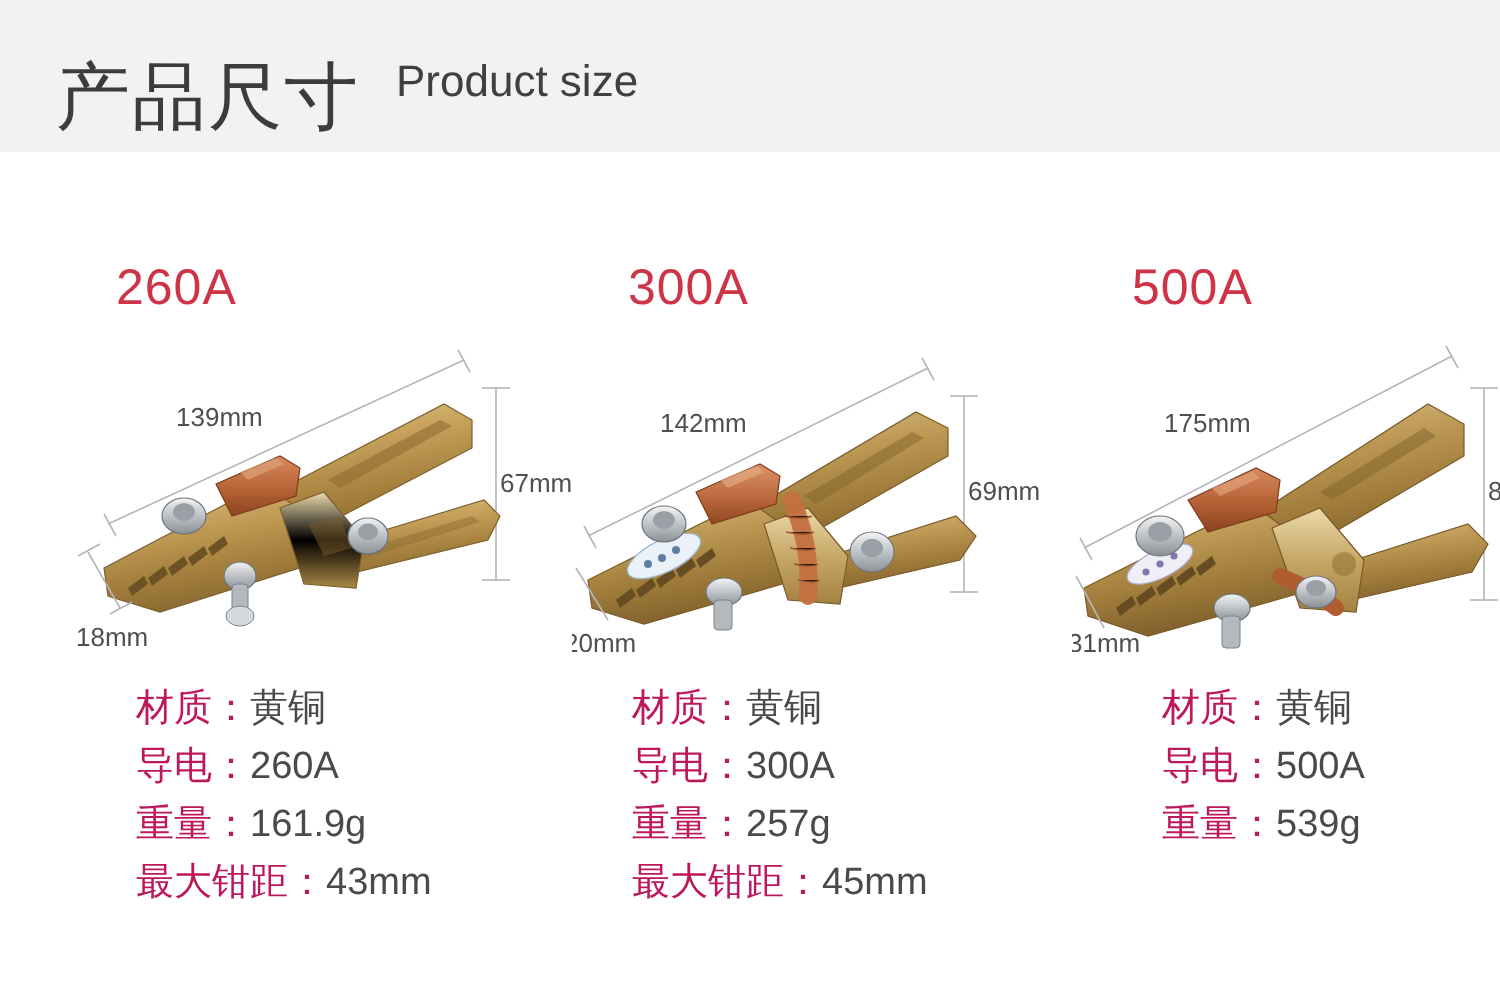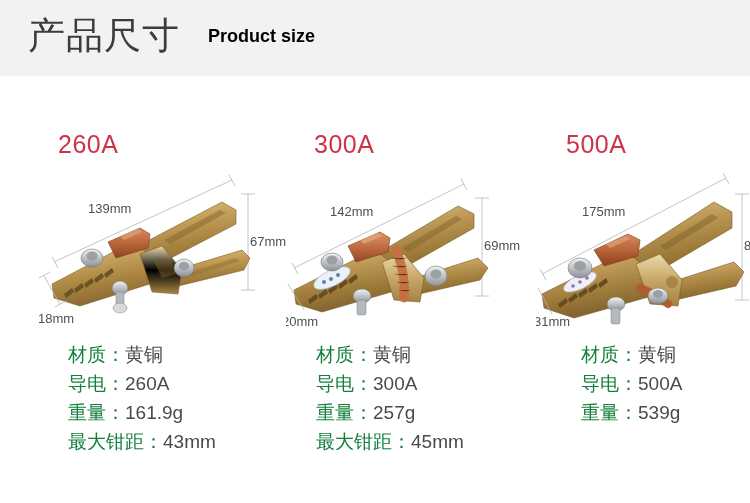--- a/index.html
+++ b/index.html
@@ -20,38 +20,38 @@
   .header-band {
     position: absolute;
     left: 0; top: 0;
     width: 750px;
     height: 76px;
     background: #f2f2f2;
   }
   .header-inner {
     position: absolute;
     left: 28px;
-    top: 17px;
+    top: 30px;
     display: flex;
-    align-items: center;
-    gap: 28px;
+    align-items: flex-start;
+    gap: 18px;
   }
   .header-cn {
     font-size: 37px;
     line-height: 1;
     color: #3c3c3c;
     letter-spacing: 1px;
     font-weight: 400;
   }
   .header-en {
-    font-size: 18px;
+    font-size: 22px;
     line-height: 1;
-    color: #000000;
+    color: #404040;
     letter-spacing: 0px;
-    font-weight: 700;
+    font-weight: 400;
   }
 
   
   .products {
     position: absolute;
     left: 0;
     top: 76px;
     width: 750px;
     height: 427px;
     display: flex;
@@ -92,21 +92,21 @@
     color: #4a4a4a;
     white-space: nowrap;
   }
   .col-0 .spec-list { left: 32px; }
   .col-1 .spec-list { left: 30px; }
   .col-2 .spec-list { left: 45px; }
 
   .spec-row {
     display: block;
   }
-  .spec-key { color: #15803d; text-align: right; }
+  .spec-key { color: #be185d; text-align: right; }
   .spec-val { color: #4a4a4a; margin-top: 48px; }
 
   
   .dim-text {
     font-family: "Liberation Sans", "DejaVu Sans", sans-serif;
     font-size: 13px;
     fill: #4f4f4f;
   }
 </style>
 </head>

